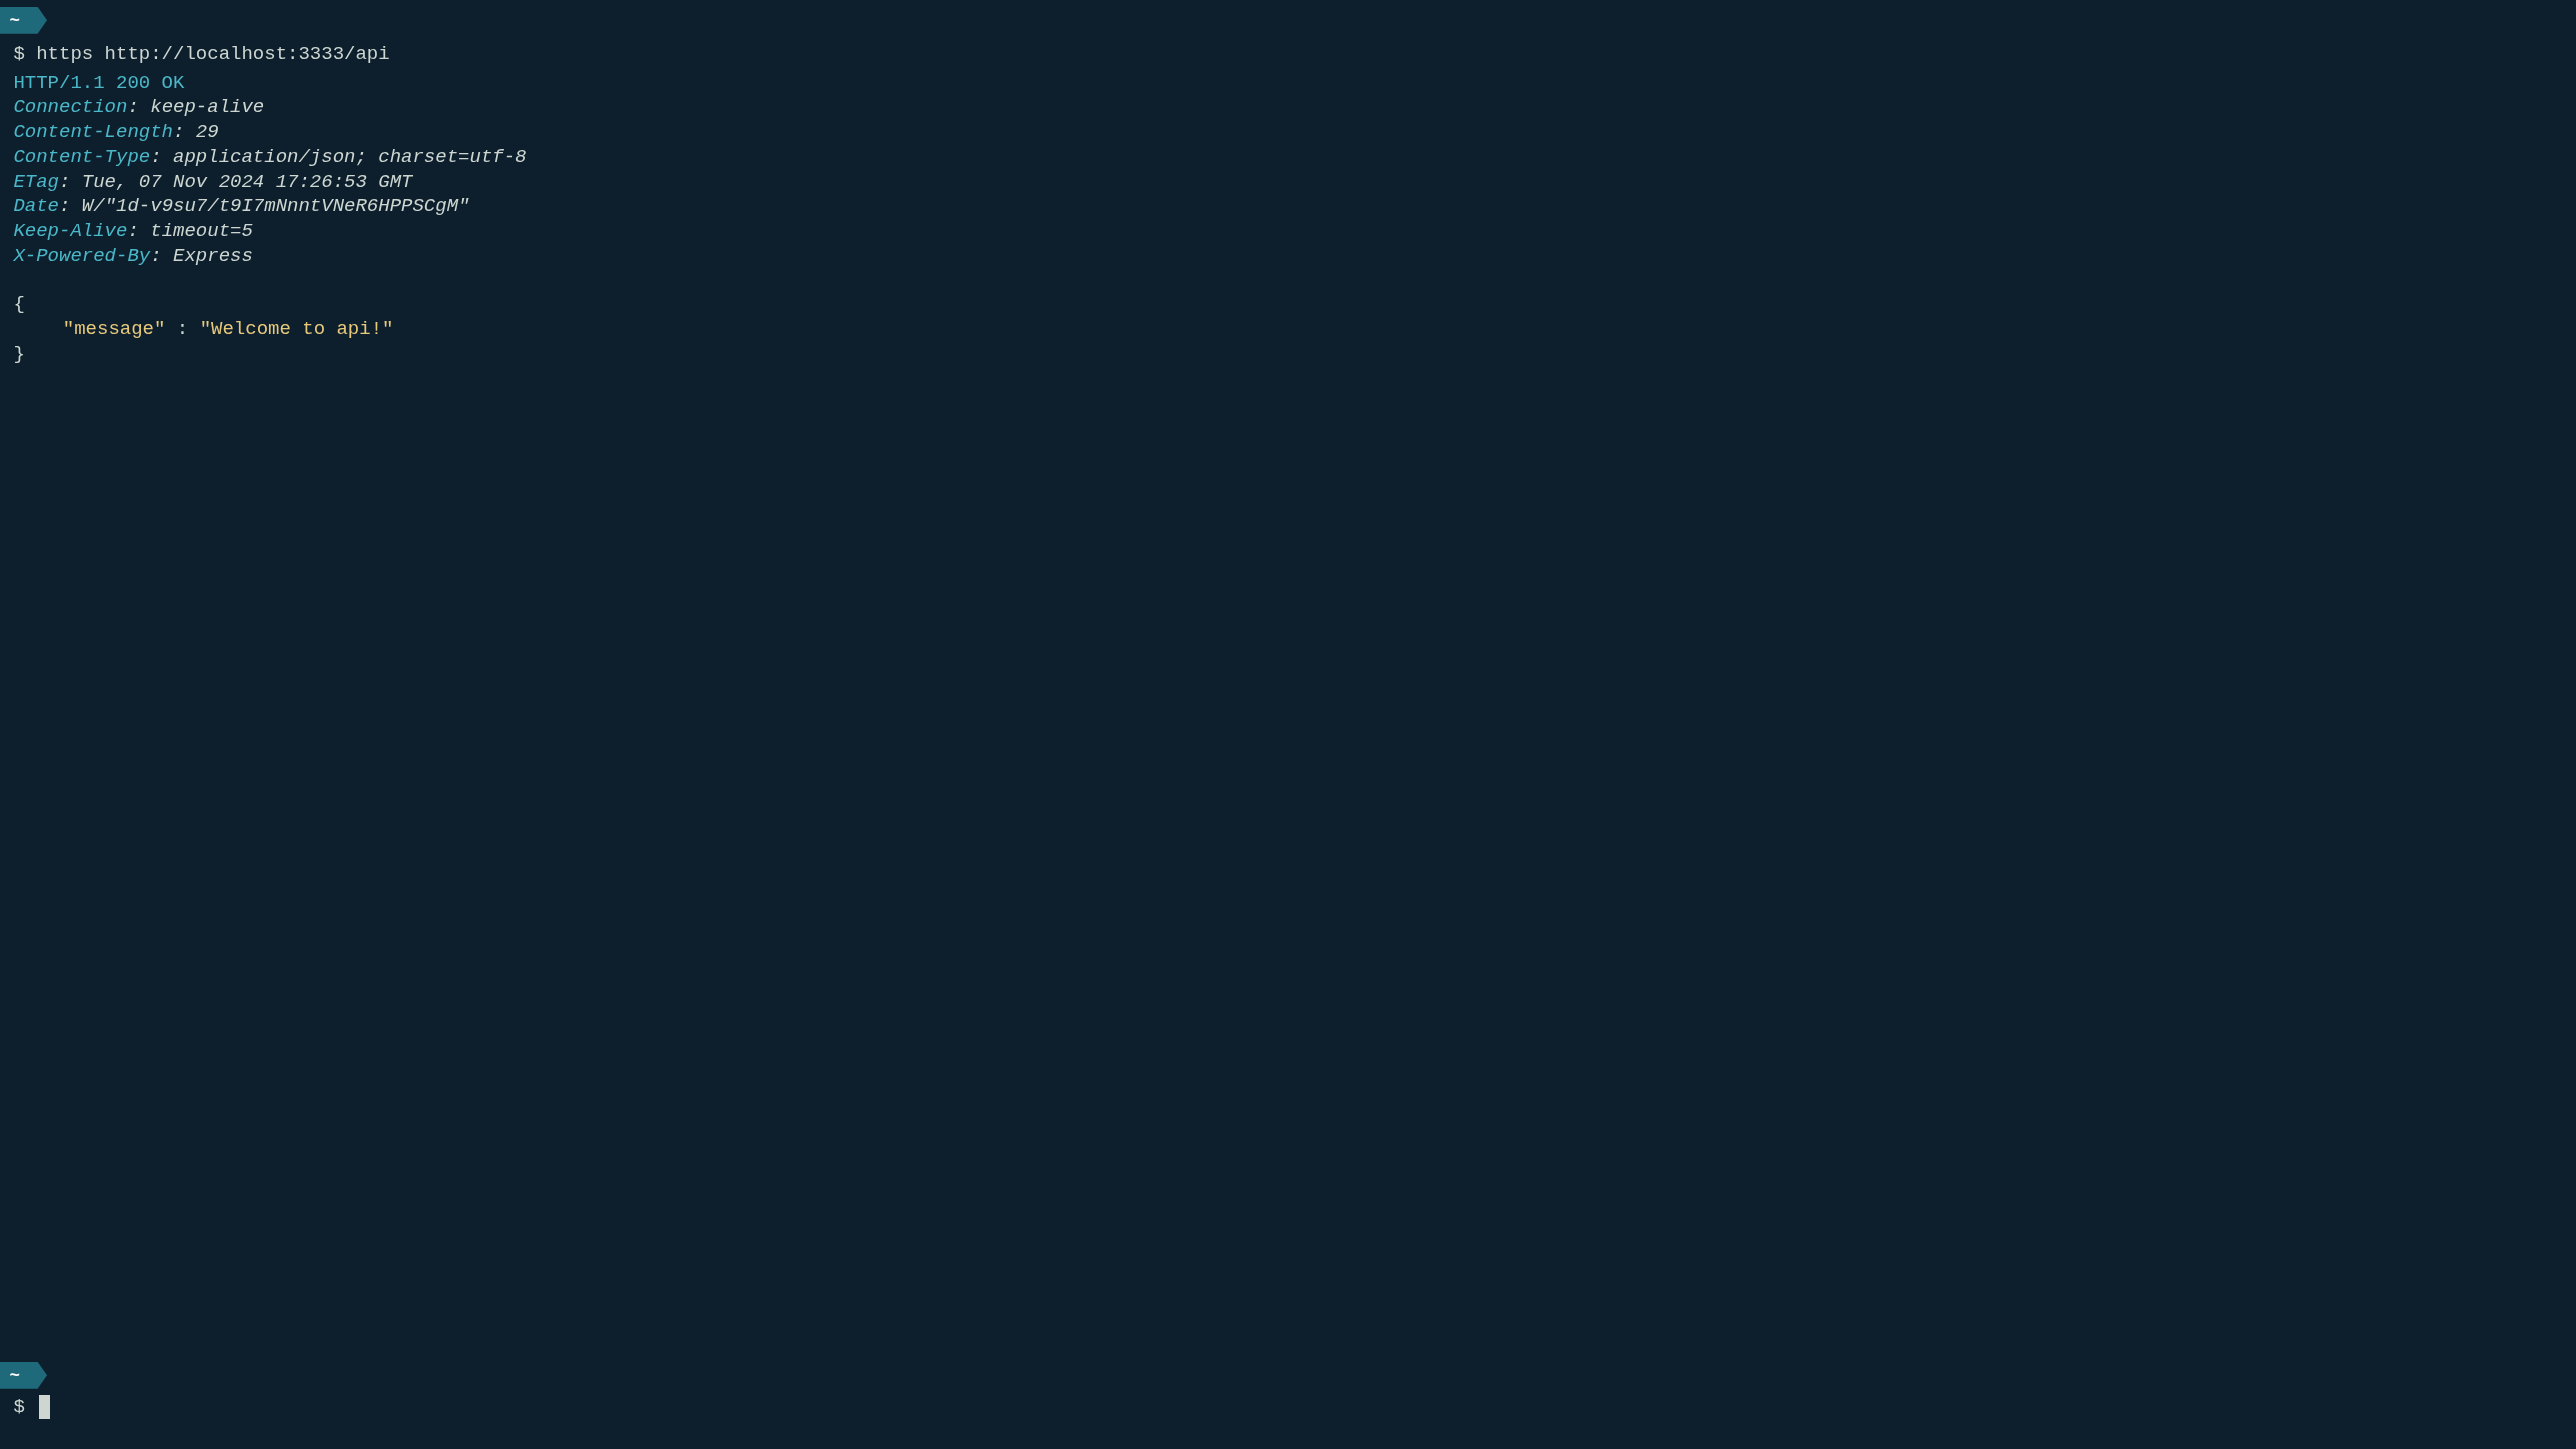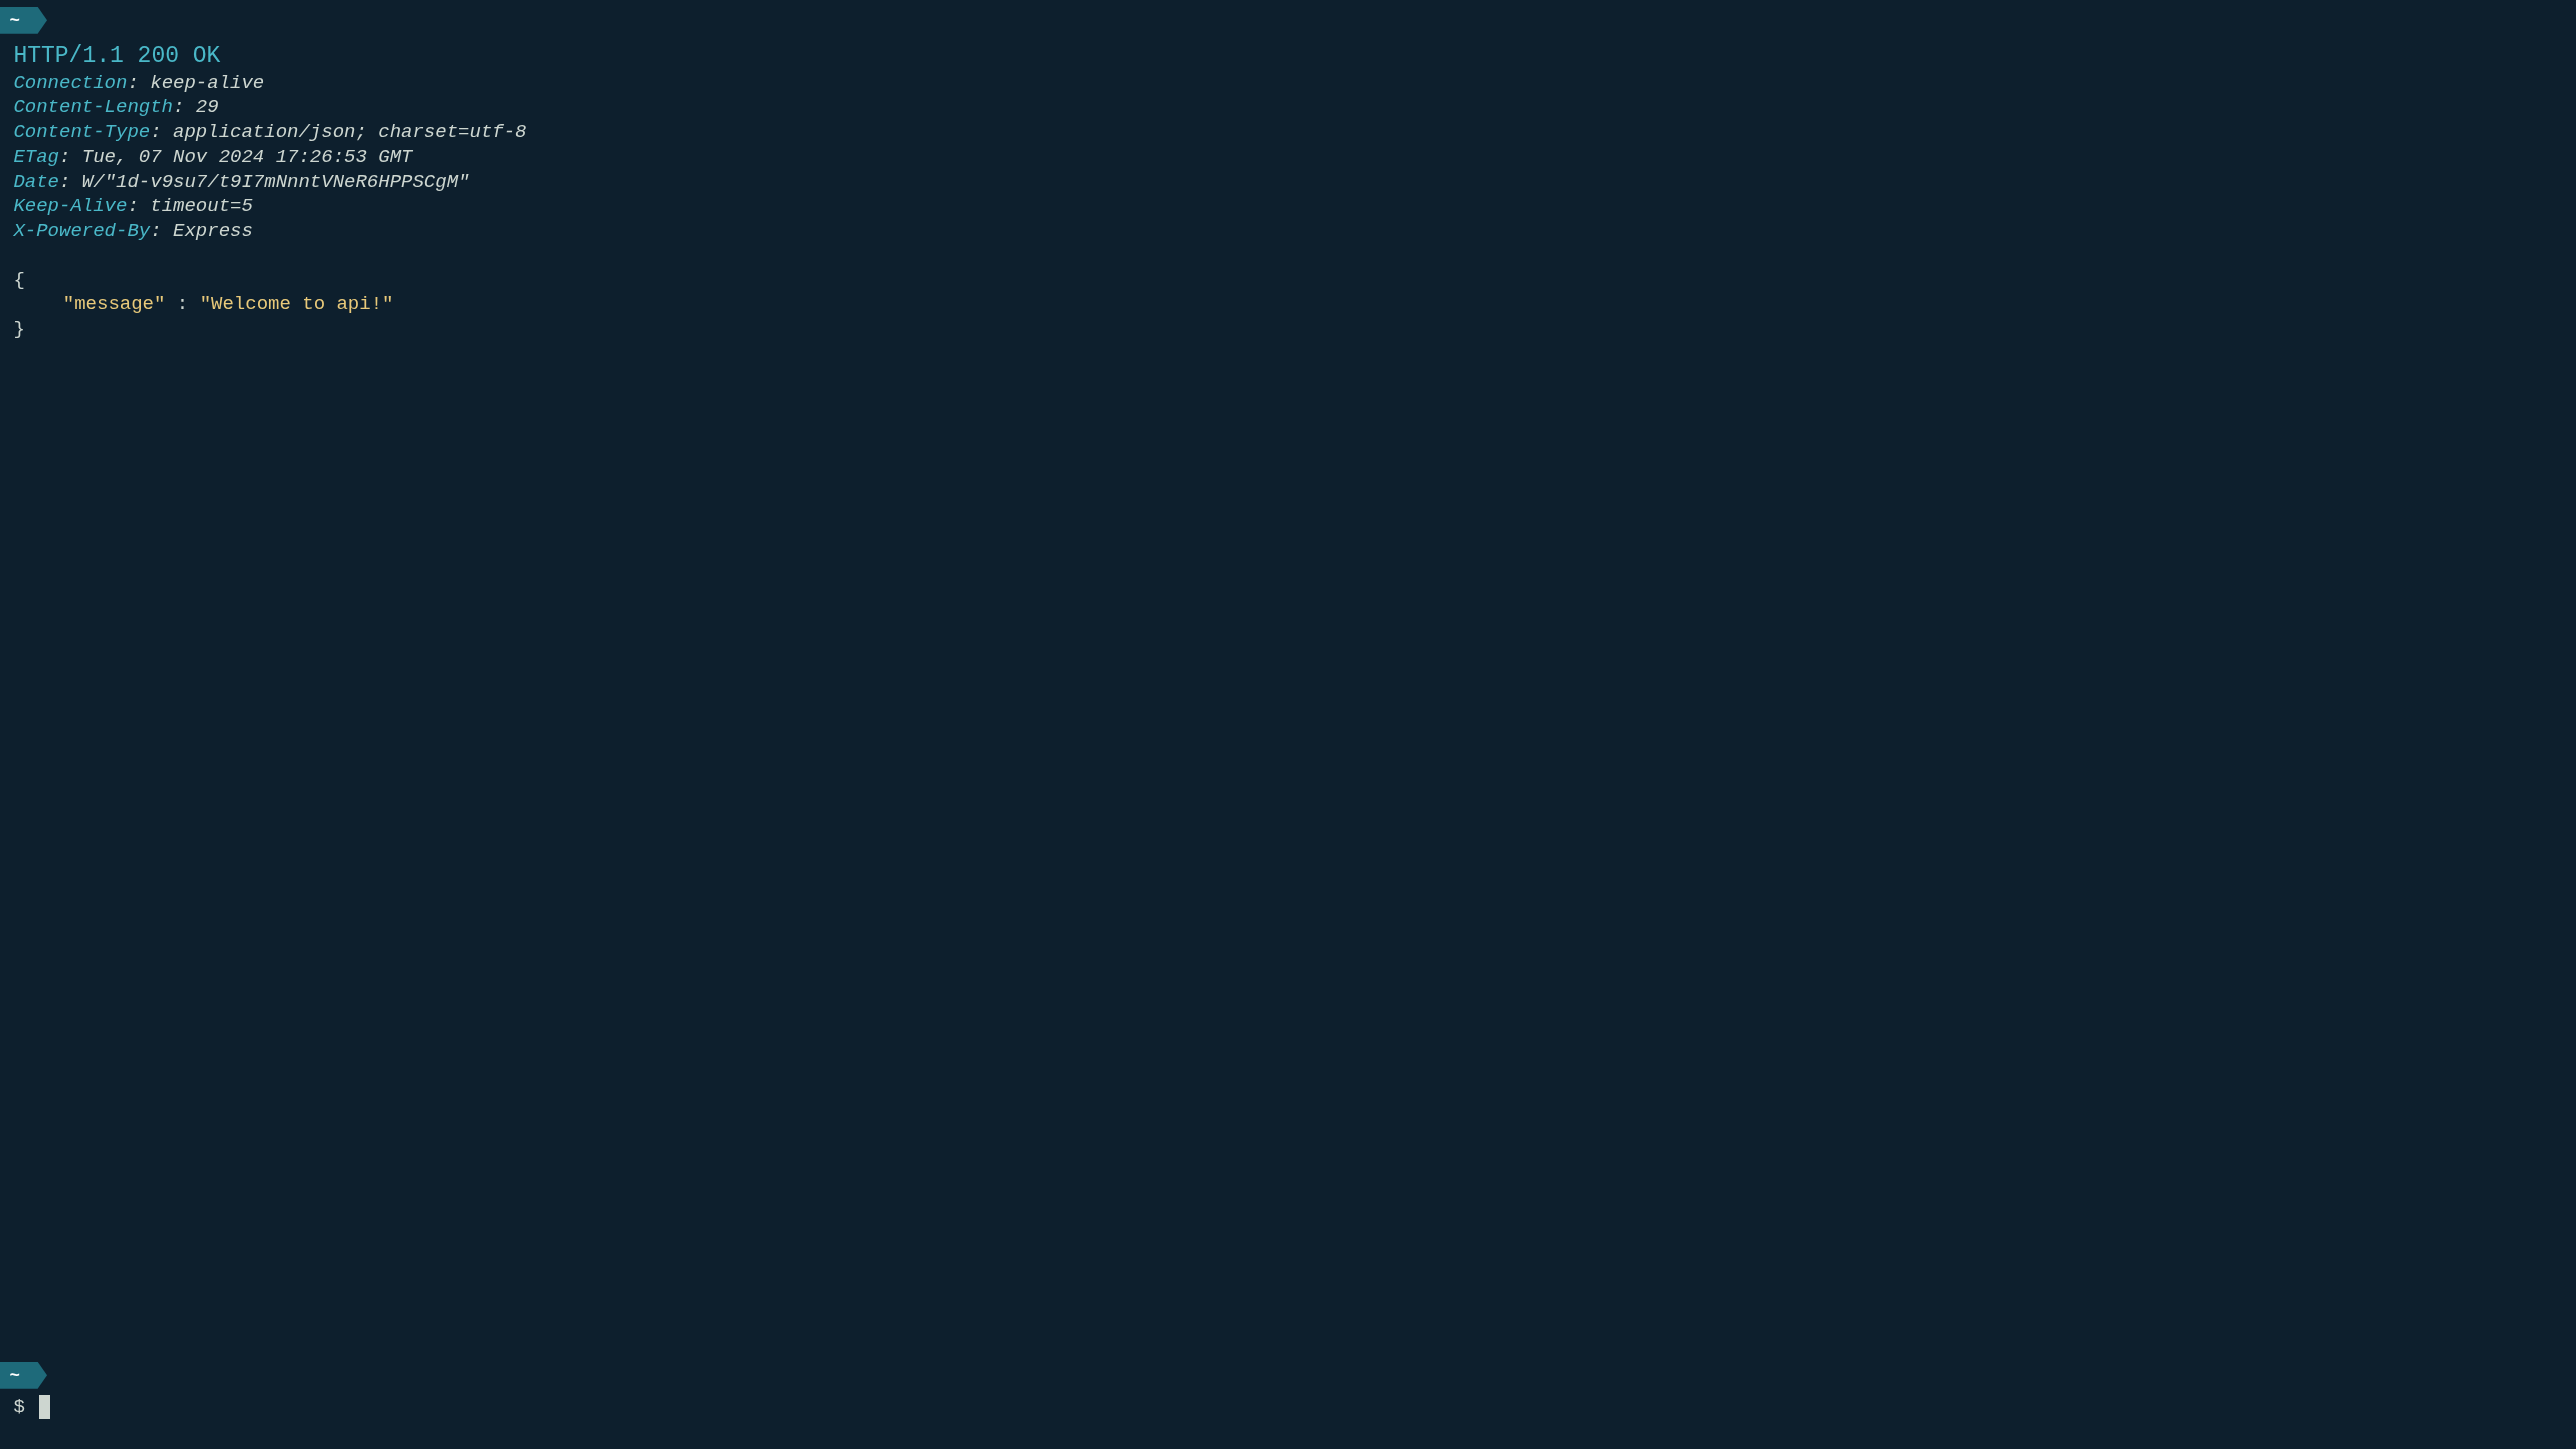--- a/index.html
+++ b/index.html
@@ -65,21 +65,21 @@
       color: #cdd6d0;
     }
 
     .prompt-command {
       color: #cdd6d0;
     }
 
     .status-line {
       color: #4ab8c8;
       margin-bottom: 2.7px;
-      font-size: 23px;
+      font-size: 19px;
     }
 
     .header-line {
       margin-bottom: 2.7px;
       font-size: 19px;
       color: #cdd6d0;
       font-style: italic;
     }
 
     .header-key {
@@ -157,20 +157,25 @@
 <div class="terminal">
 
   <div class="tab-bar">
     <div class="tab">
       <span class="tab-tilde">~</span>
     </div>
   </div>
 
   <div class="content">
 
+    <div class="prompt-line">
+      <span class="prompt-dollar">$</span>
+      <span> </span>
+      <span class="prompt-command">https http://localhost:3333/api</span>
+    </div>
 
     <div class="status-line">
       <span>HTTP/1.1 200 OK</span>
     </div>
 
     <div class="header-line">
       <span class="header-key">Connection</span><span>: </span><span class="header-value">keep-alive</span>
     </div>
 
     <div class="header-line">

